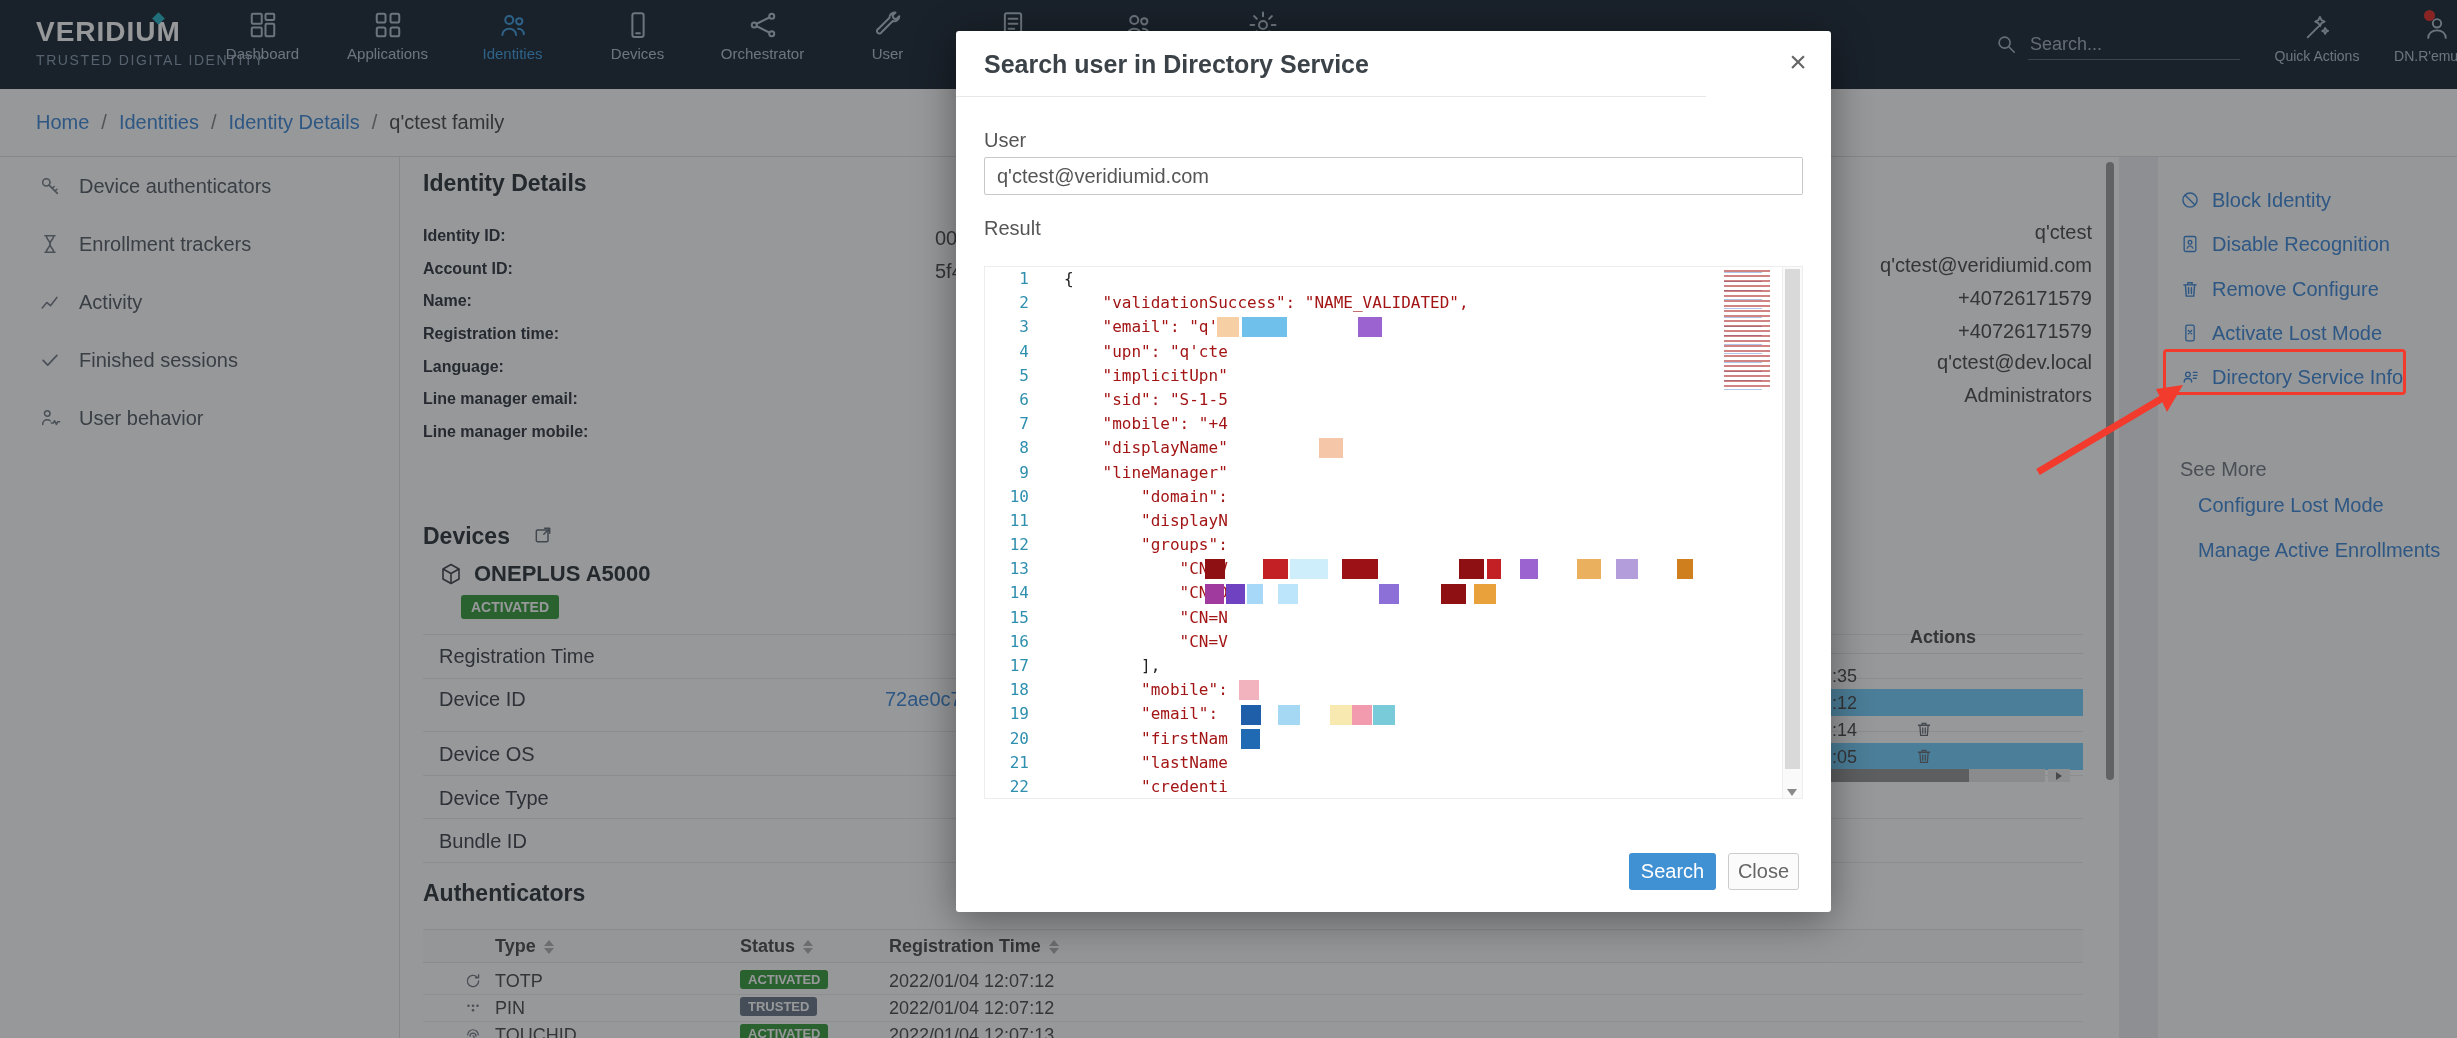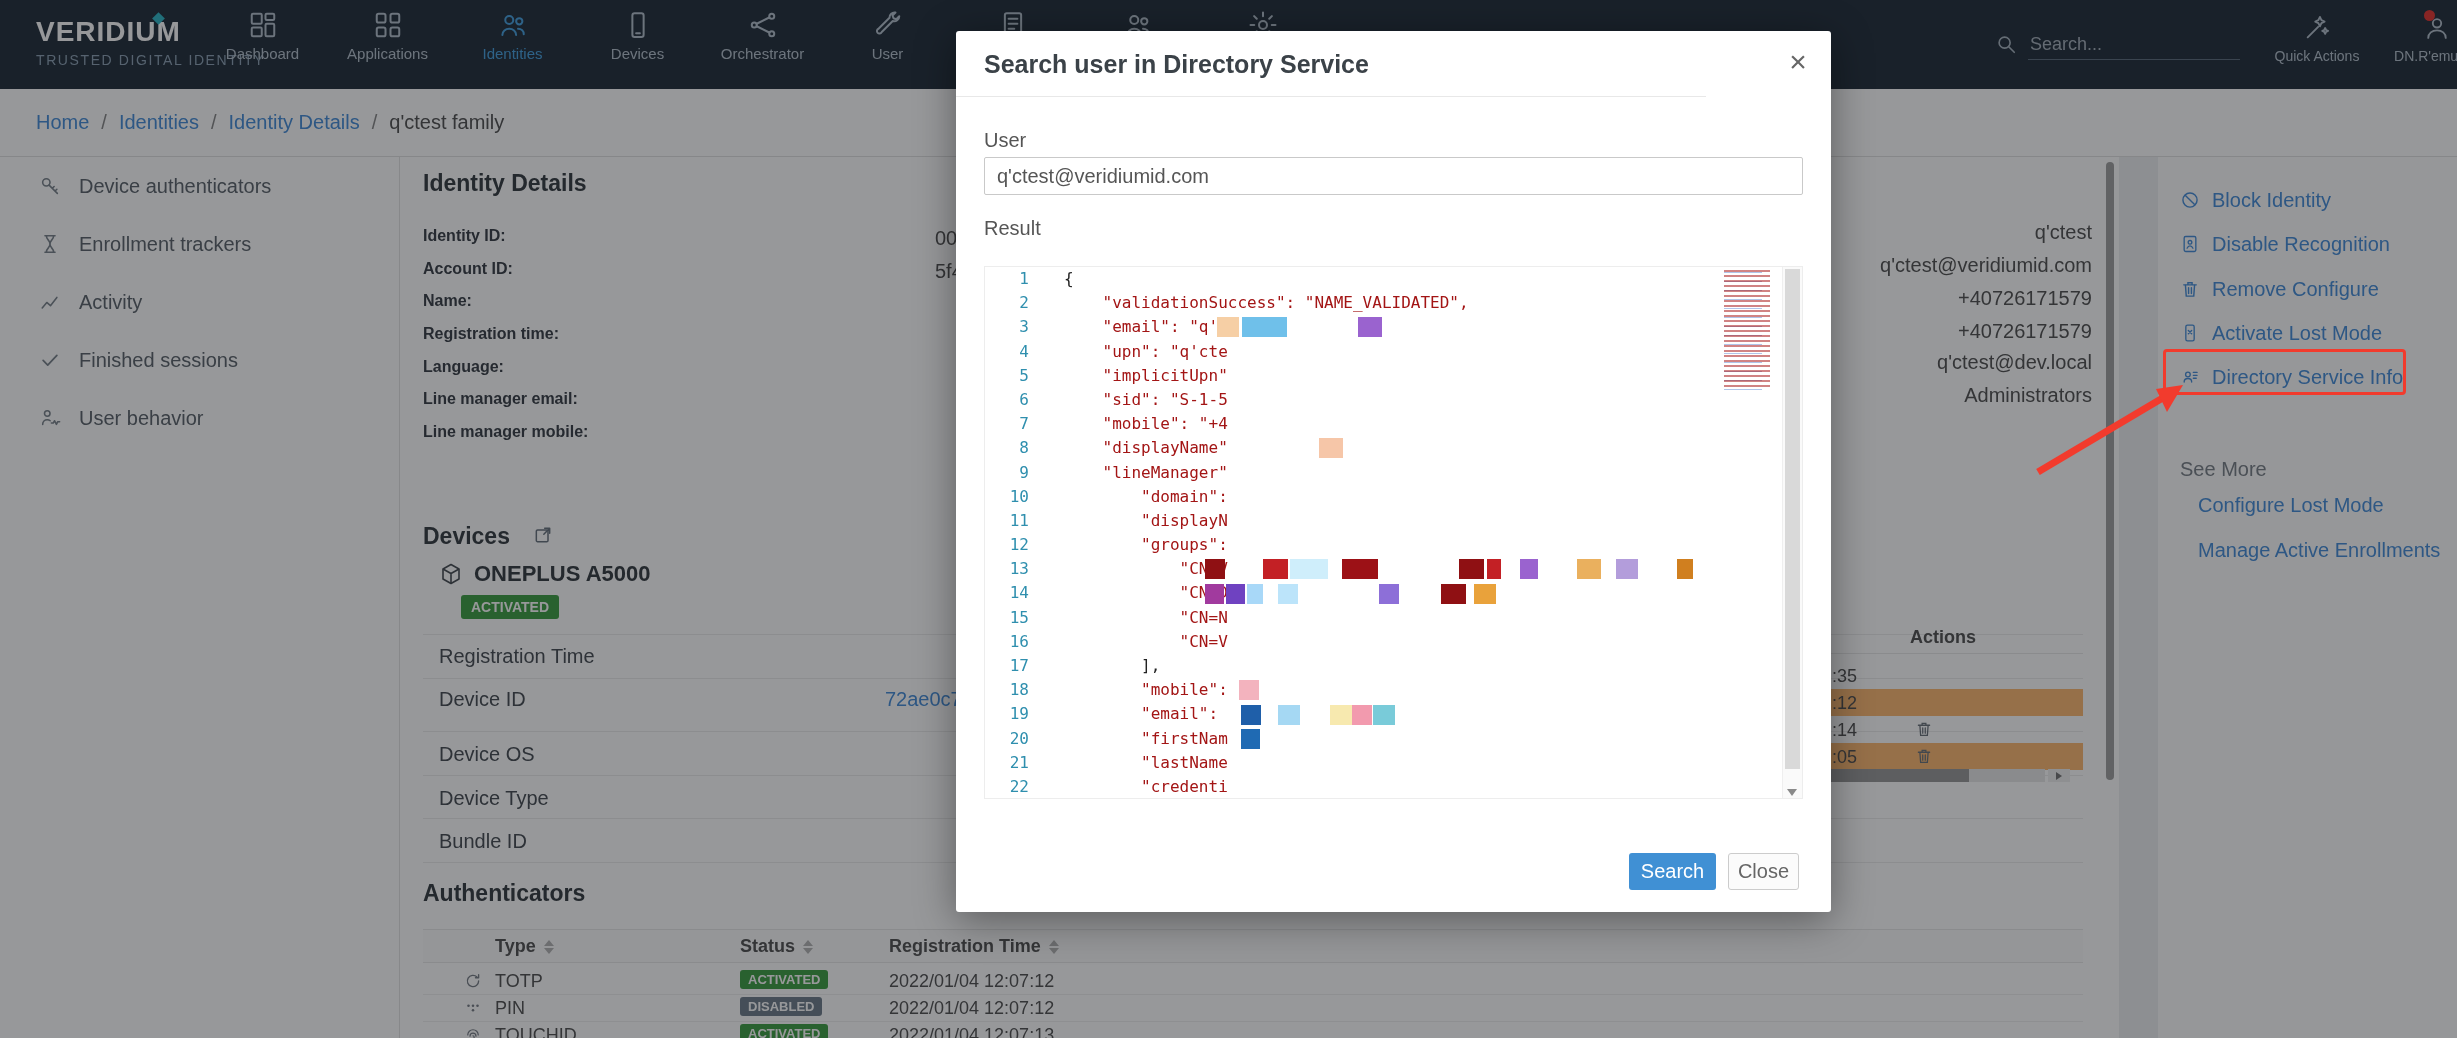--- a/index.html
+++ b/index.html
@@ -72,21 +72,21 @@
   .auth-row { position:absolute; left:23px; width:1660px; height:27px; border-bottom:1px solid #f0f0f0; }
   .auth-row svg { position:absolute; left:41px; top:4px; width:18px; height:18px; color:#7a8088; }
   .a-type { position:absolute; left:72px; top:3px; font-size:18px; color:#555; }
   .a-status { position:absolute; left:317px; top:2px; }
   .a-status .badge { font-size:13px; padding:2px 8px; }
   .a-time { position:absolute; left:466px; top:3px; font-size:18px; color:#555; white-space:nowrap; }
   
   .side-actions-h { position:absolute; left:1510px; top:470px; font-size:18px; font-weight:bold; color:#555; }
   .side-head-line { position:absolute; left:1420px; top:496px; width:263px; border-top:1px solid #e8e8e8; }
   .side-row { position:absolute; left:1420px; width:263px; height:27px; }
-  .side-row.shaded { background:#fdba74; }
+  .side-row.shaded { background:#7dd3fc; }
   .side-frag { position:absolute; left:12px; top:4px; font-size:18px; color:#555; }
   .side-row svg { position:absolute; left:95px; top:4px; width:18px; height:18px; color:#6d757d; cursor:pointer; }
   .hscroll-thumb { position:absolute; left:1431px; top:612px; width:138px; height:13px; background:#9b9b9b; }
   .hscroll-track { position:absolute; left:1569px; top:612px; width:76px; height:13px; background:#e8e8e8; }
   .hscroll-btn { position:absolute; left:1648px; top:612px; width:22px; height:13px; background:#efefef; cursor:pointer; }
   .hscroll-btn::after { content:""; position:absolute; left:8px; top:3px; width:0; height:0;
                         border-top:4px solid transparent; border-bottom:4px solid transparent; border-left:6px solid #777; }
   .v-scroll { position:absolute; left:1706px; top:5px; width:8px; height:618px; background:#a2a2a2; border-radius:4px; }
 
   
@@ -377,21 +377,21 @@
     <span class="a-time">2022/01/04 12:07:12</span>
   </div>
   <div class="auth-row" style="top:838px">
     <svg viewBox="0 0 24 24" fill="currentColor" stroke="none">
         <circle cx="6" cy="9" r="1.7"></circle>
         <circle cx="12" cy="9" r="1.7"></circle>
         <circle cx="18" cy="9" r="1.7"></circle>
         <circle cx="12" cy="15" r="1.7"></circle>
       </svg>
     <span class="a-type">PIN</span>
-    <span class="a-status"><span class="badge gray">DISABLED</span></span>
+    <span class="a-status"><span class="badge gray">TRUSTED</span></span>
     <span class="a-time">2022/01/04 12:07:12</span>
   </div>
   <div class="auth-row" style="top:865px">
     <svg viewBox="0 0 24 24" fill="none" stroke="currentColor" stroke-width="1.6" stroke-linecap="round">
         <path d="M5 12c0-3.9 3.1-7 7-7s7 3.1 7 7"></path>
         <path d="M8 13.5c0-2.2 1.8-4 4-4s4 1.8 4 4"></path>
         <path d="M12 13c.8 0 1.5.7 1.5 1.5 0 1.8-.4 3.2-1.2 4.5"></path>
       </svg>
     <span class="a-type">TOUCHID</span>
     <span class="a-status"><span class="badge green">ACTIVATED</span></span>

